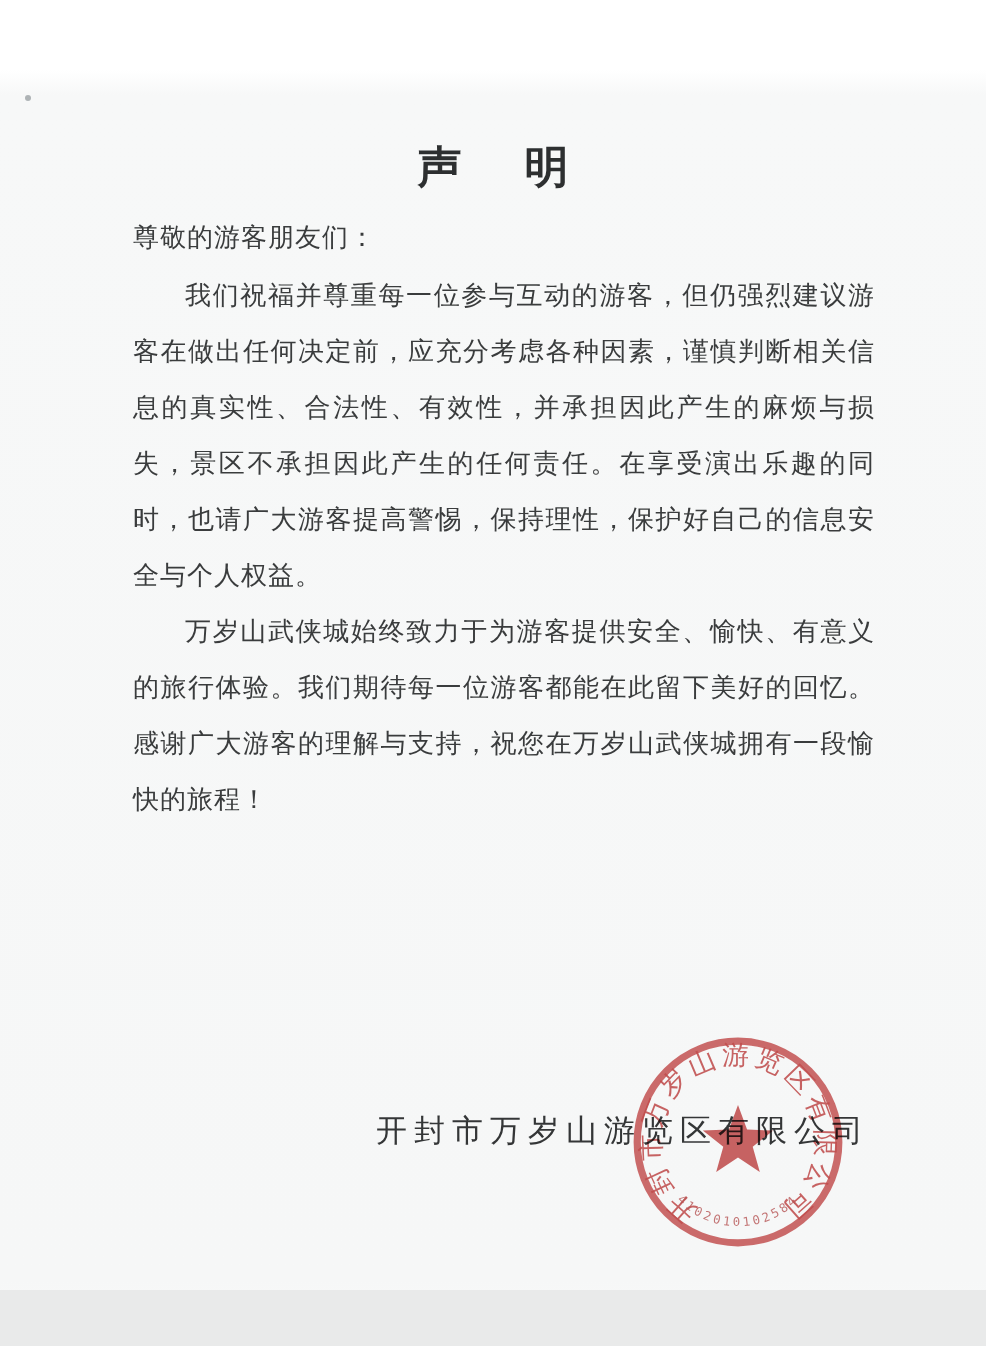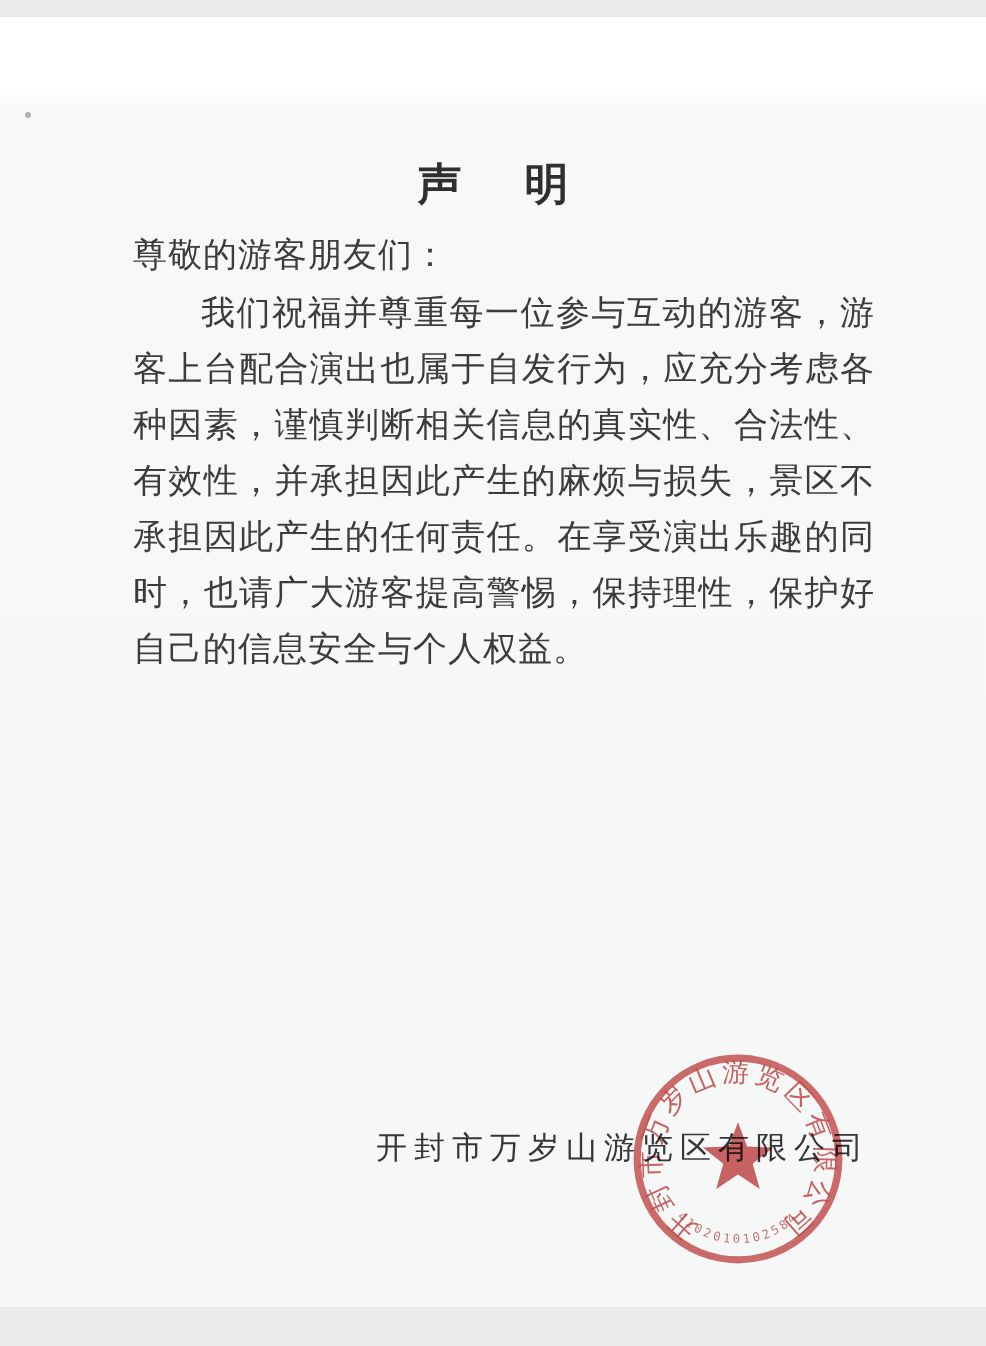--- a/index.html
+++ b/index.html
@@ -1,20 +1,20 @@
 <!DOCTYPE html>
 <html lang="zh"><head>
 <meta charset="utf-8">
 <style>
   html, body { margin: 0; padding: 0; background: #e9eaea; }
   .page {
     position: relative;
     width: 986px;
     height: 1290px;
-    margin: 17px auto;
+    margin: 0 auto;
     background: linear-gradient(180deg, #ffffff 0px, #ffffff 70px, #f7f8f8 95px, #f6f7f7 1280px, #fafafa 1346px);
     font-family: "Liberation Serif", serif;
     color: #333333;
     overflow: hidden;
     text-decoration: underline;
   }
   .scan-speck {
     position: absolute;
     left: 25px; top: 95px;
     width: 6px; height: 6px;
@@ -31,21 +31,21 @@
     font-weight: bold;
     letter-spacing: 26px;
     text-indent: 26px;
     color: #2d2f30;
   }
   .doc-body {
     position: absolute;
     left: 133px;
     top: 210px;
     width: 742px;
-    font-size: 34px;
+    font-size: 26px;
     line-height: 56px;
     text-align: justify;
     color: #3a3c3d;
     letter-spacing: 1px;
   }
   .salutation { margin: 0 0 2px 0; }
   .para { margin: 0; text-indent: 2em; }
   .signature-line {
     position: absolute;
     top: 1110px;
@@ -79,21 +79,22 @@
 <body>
 
 <div class="page">
 
   <div class="scan-speck"></div>
 
   <div class="doc-title">声 明</div>
 
   <div class="doc-body">
     <p class="salutation">尊敬的游客朋友们：</p>
-    <p class="para">我们祝福并尊重每一位参与互动的游客，游客上台配合演出也属于自发行为，应充分考虑各种因素，谨慎判断相关信息的真实性、合法性、有效性，并承担因此产生的麻烦与损失，景区不承担因此产生的任何责任。在享受演出乐趣的同时，也请广大游客提高警惕，保持理性，保护好自己的信息安全与个人权益。</p>
+    <p class="para">我们祝福并尊重每一位参与互动的游客，但仍强烈建议游客在做出任何决定前，应充分考虑各种因素，谨慎判断相关信息的真实性、合法性、有效性，并承担因此产生的麻烦与损失，景区不承担因此产生的任何责任。在享受演出乐趣的同时，也请广大游客提高警惕，保持理性，保护好自己的信息安全与个人权益。</p>
+    <p class="para">万岁山武侠城始终致力于为游客提供安全、愉快、有意义的旅行体验。我们期待每一位游客都能在此留下美好的回忆。感谢广大游客的理解与支持，祝您在万岁山武侠城拥有一段愉快的旅程！</p>
   </div>
 
   <div class="signature-line">开封市万岁山游览区有限公司</div>
 
 
   <div class="seal">
     <svg viewBox="0 0 210 210" xmlns="http://www.w3.org/2000/svg">
       <defs>
         <path id="ring-text-path" d="M 105,181 A 76,76 0 1,1 105,29 A 76,76 0 1,1 105,181" fill="none"></path>
         <path id="serial-path" d="M 23,105 A 82,82 0 0,0 187,105" fill="none"></path>

